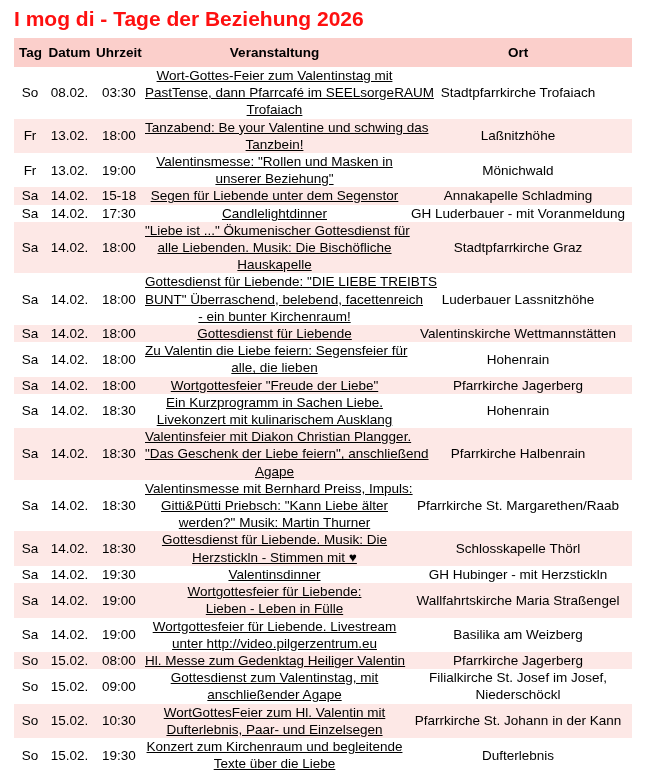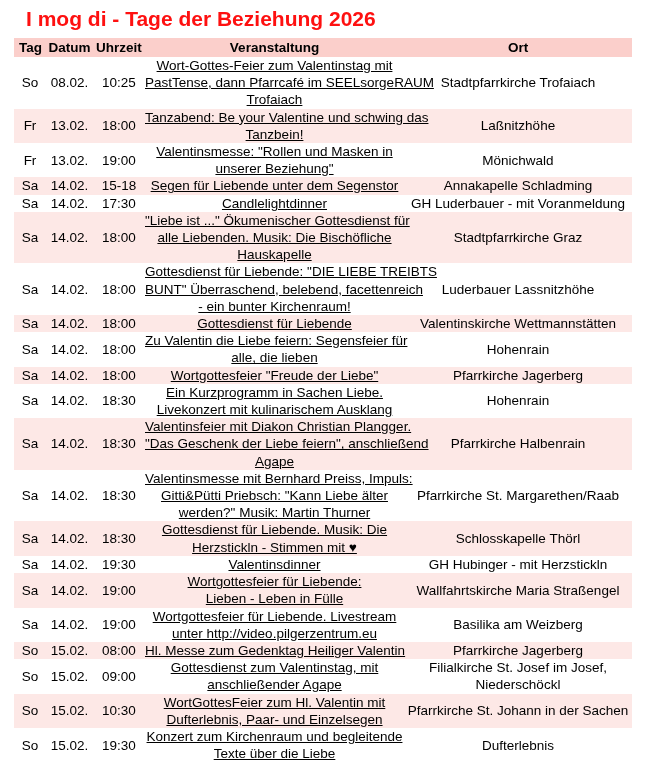--- a/index.html
+++ b/index.html
@@ -18,36 +18,36 @@
     width: 663px;
     height: 772px;
     overflow: hidden;
     font-family: "Liberation Sans", sans-serif;
     color: var(--text-color);
   }
   .page {
     padding: 5px 0 0 14px;
   }
   .page-title {
-    margin: 2px 0 7px 12px;
+    margin: 2px 0 7px 0;
     font-size: 21px;
     font-weight: bold;
     color: var(--title-color);
     letter-spacing: 0px;
   }
   table.events {
     border-collapse: collapse;
     table-layout: fixed;
     width: 618px;
     font-size: 13.5px;
   }
   table.events th {
     background: var(--header-bg);
     font-weight: bold;
-    height: 19px;
+    height: 29px;
     padding: 0;
     text-align: center;
     line-height: 19px;
     font-size: 13.5px;
   }
   table.events th.c-tag { text-align: left; padding-left: 5px; }
   table.events td {
     padding: 0;
     vertical-align: middle;
     line-height: 17.2px;
@@ -80,21 +80,21 @@
         <th>Datum</th>
         <th>Uhrzeit</th>
         <th>Veranstaltung</th>
         <th>Ort</th>
       </tr>
     </thead>
     <tbody>
   <tr>
     <td class="c-tag">So</td>
     <td class="c-datum">08.02.</td>
-    <td class="c-uhrzeit">10:25</td>
+    <td class="c-uhrzeit">03:30</td>
     <td class="c-veranstaltung">Wort-Gottes-Feier zum Valentinstag mit
 PastTense, dann Pfarrcafé im SEELsorgeRAUM
 Trofaiach</td>
     <td class="c-ort">Stadtpfarrkirche Trofaiach</td>
   </tr>
 
   <tr>
     <td class="c-tag">Fr</td>
     <td class="c-datum">13.02.</td>
     <td class="c-uhrzeit">18:00</td>
@@ -254,21 +254,21 @@
     <td class="c-ort">Filialkirche St. Josef im Josef,
 Niederschöckl</td>
   </tr>
 
   <tr>
     <td class="c-tag">So</td>
     <td class="c-datum">15.02.</td>
     <td class="c-uhrzeit">10:30</td>
     <td class="c-veranstaltung">WortGottesFeier zum Hl. Valentin mit
 Dufterlebnis, Paar- und Einzelsegen</td>
-    <td class="c-ort">Pfarrkirche St. Johann in der Sachen</td>
+    <td class="c-ort">Pfarrkirche St. Johann in der Kann</td>
   </tr>
 
   <tr>
     <td class="c-tag">So</td>
     <td class="c-datum">15.02.</td>
     <td class="c-uhrzeit">19:30</td>
     <td class="c-veranstaltung">Konzert zum Kirchenraum und begleitende
 Texte über die Liebe</td>
     <td class="c-ort">Dufterlebnis</td>
   </tr>

